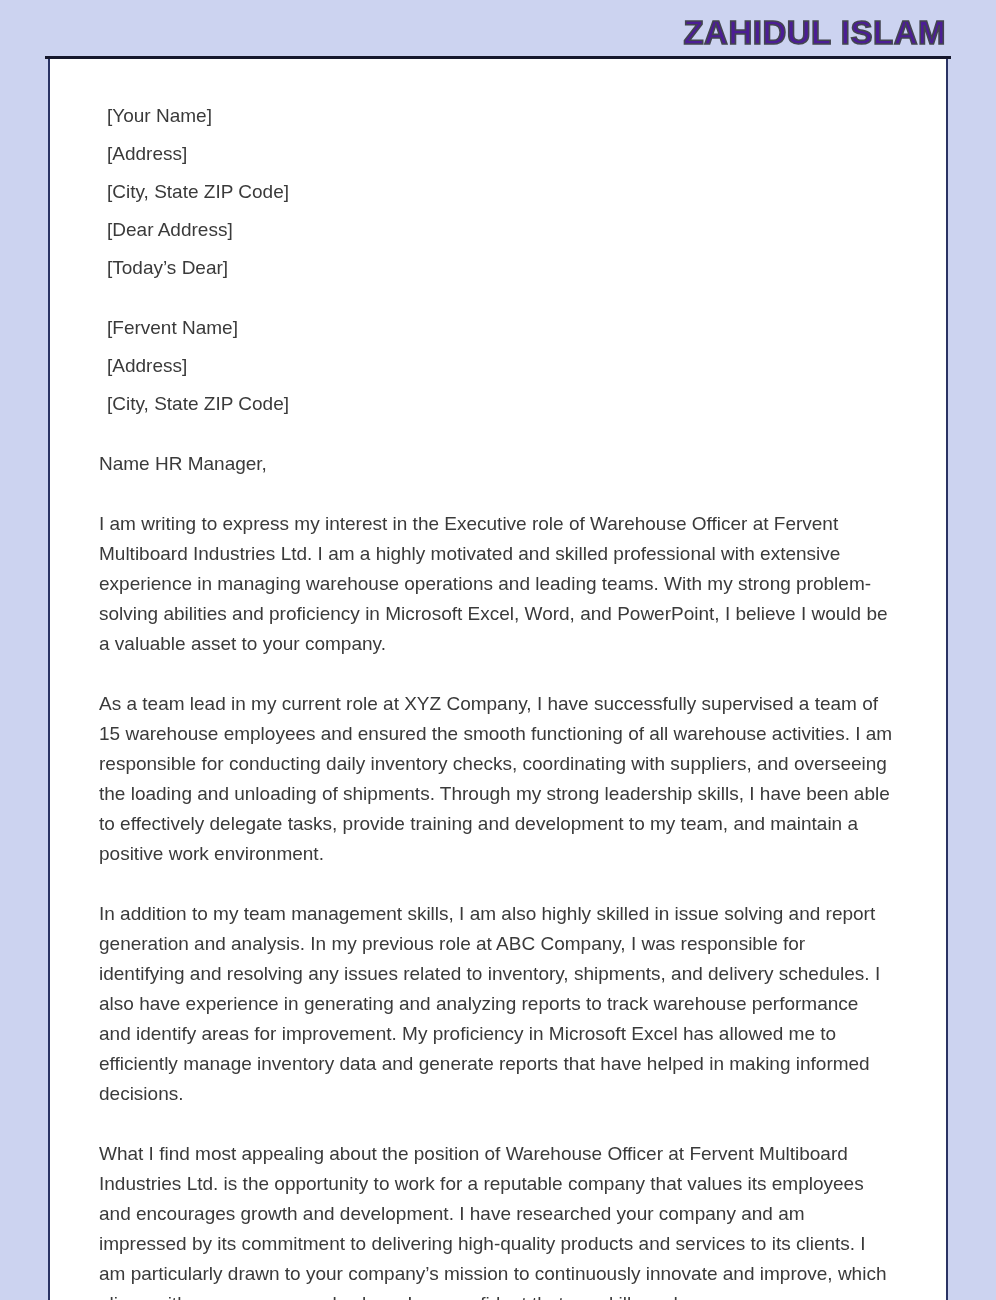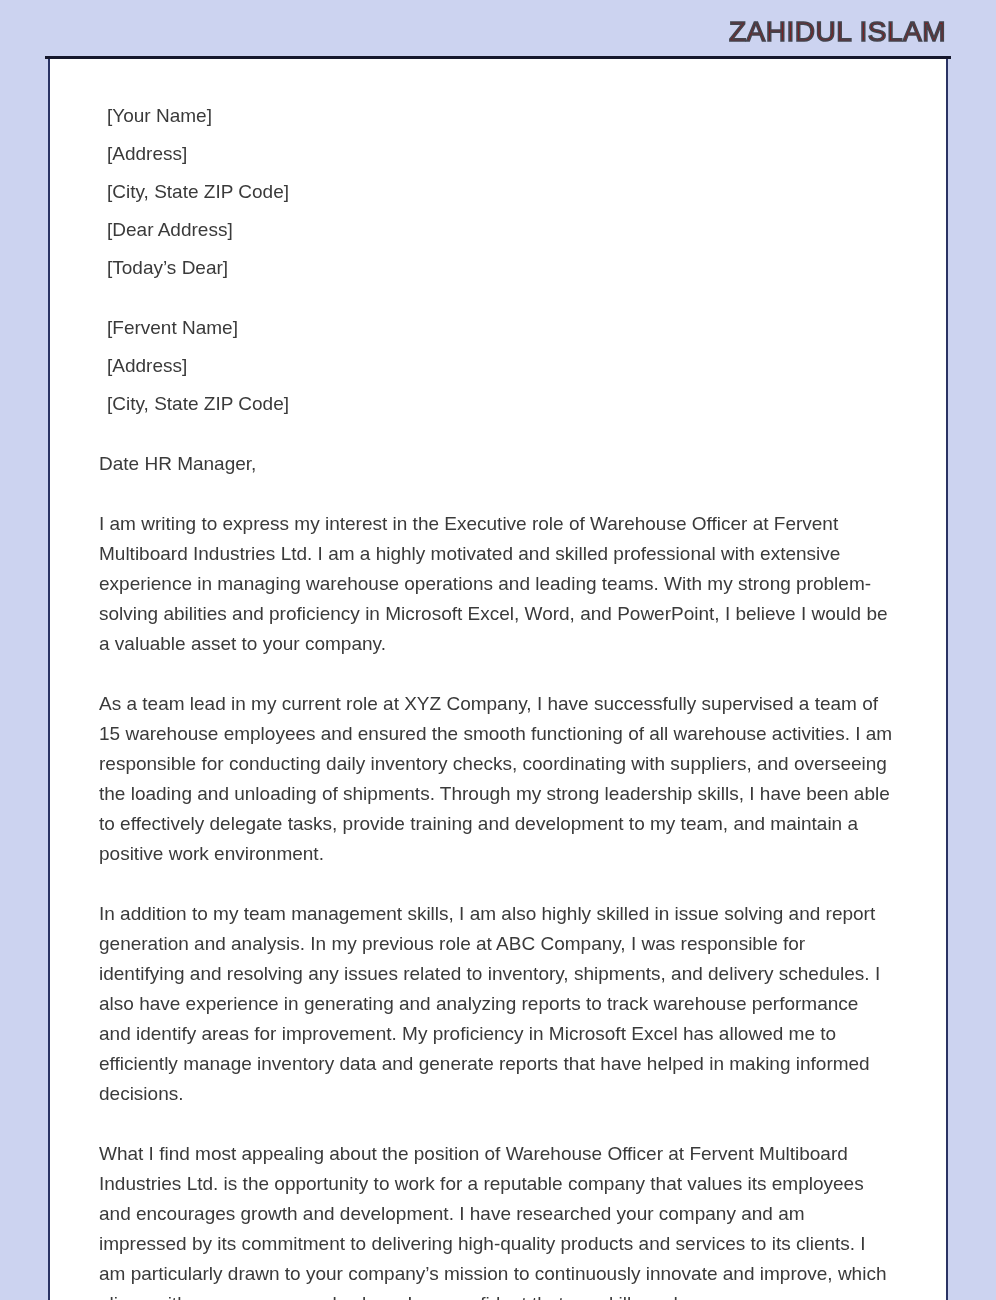--- a/index.html
+++ b/index.html
@@ -13,24 +13,24 @@
 
   
   .letterhead {
     height: 56px;
     display: flex;
     align-items: center;
     justify-content: flex-end;
     padding: 8px 50px 0 0;
   }
   .brand {
-    font-size: 28px;
-    font-weight: 400;
+    font-size: 33px;
+    font-weight: 700;
     line-height: 1;
-    color: #7f1d1d;
+    color: #4c1d95;
     -webkit-text-stroke: 1.6px #43454f;
     letter-spacing: 0.5px;
     white-space: nowrap;
   }
 
   
   .rule {
     height: 3px;
     background: #15172c;
     margin: 0 45px;
@@ -84,21 +84,21 @@
       <p>[Dear Address]</p>
       <p>[Today’s Dear]</p>
     </section>
 
     <section class="block">
       <p>[Fervent Name]</p>
       <p>[Address]</p>
       <p>[City, State ZIP Code]</p>
     </section>
 
-    <p class="block">Date HR Manager,</p>
+    <p class="block">Name HR Manager,</p>
 
     <p class="block">I am writing to express my interest in the Executive role of Warehouse Officer at Fervent Multiboard Industries Ltd. I am a highly motivated and skilled professional with extensive experience in managing warehouse operations and leading teams. With my strong problem-solving abilities and proficiency in Microsoft Excel, Word, and PowerPoint, I believe I would be a valuable asset to your company.</p>
     <p class="block">As a team lead in my current role at XYZ Company, I have successfully supervised a team of 15 warehouse employees and ensured the smooth functioning of all warehouse activities. I am responsible for conducting daily inventory checks, coordinating with suppliers, and overseeing the loading and unloading of shipments. Through my strong leadership skills, I have been able to effectively delegate tasks, provide training and development to my team, and maintain a positive work environment.</p>
     <p class="block">In addition to my team management skills, I am also highly skilled in issue solving and report generation and analysis. In my previous role at ABC Company, I was responsible for identifying and resolving any issues related to inventory, shipments, and delivery schedules. I also have experience in generating and analyzing reports to track warehouse performance and identify areas for improvement. My proficiency in Microsoft Excel has allowed me to efficiently manage inventory data and generate reports that have helped in making informed decisions.</p>
     <p class="block">What I find most appealing about the position of Warehouse Officer at Fervent Multiboard Industries Ltd. is the opportunity to work for a reputable company that values its employees and encourages growth and development. I have researched your company and am impressed by its commitment to delivering high-quality products and services to its clients. I am particularly drawn to your company’s mission to continuously innovate and improve, which aligns with my own personal values. I am confident that my skills and</p>
 
   </main>
 
   <div class="watermark">easyapply.com</div>
 

